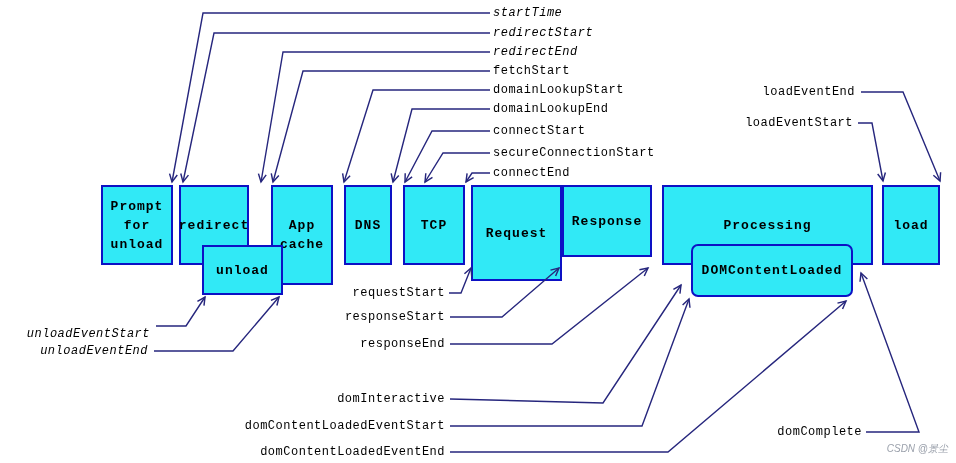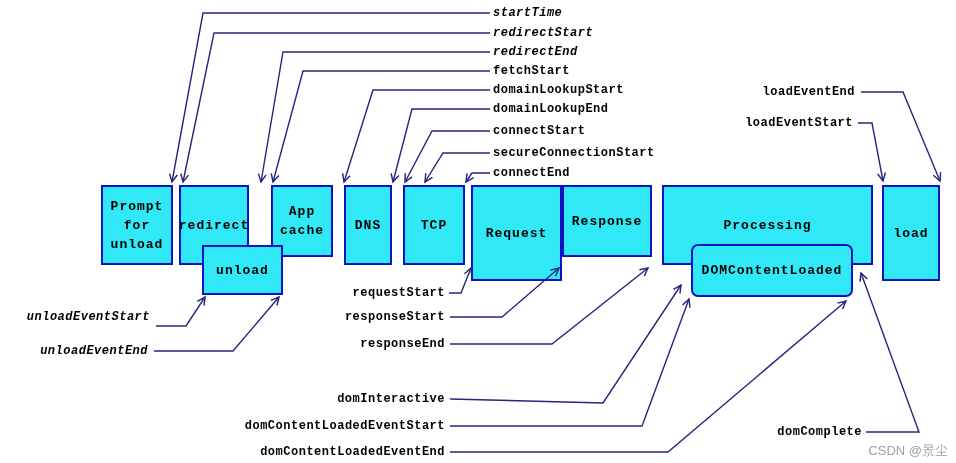--- a/index.html
+++ b/index.html
@@ -12,28 +12,28 @@
     background:var(--box-fill); border:2px solid var(--box-border);
     display:flex; align-items:center; justify-content:center; text-align:center;
     font-weight:bold; font-size:13px; line-height:19px; letter-spacing:1px;
     color:var(--text); white-space:pre-line; z-index:1;
   }
   .box.overlay { z-index:2; }
   svg.wires { position:absolute; left:0; top:0; z-index:3; pointer-events:none; }
   .conn { fill:none; stroke:var(--line); stroke-width:1.4px; }
   .arrowhead { stroke:var(--line); stroke-width:1.3px; fill:none; }
   .lbl {
-    position:absolute; z-index:4; font-weight:bold; font-size:12px; line-height:13px;
+    position:absolute; z-index:4; font-weight:normal; font-size:12px; line-height:13px;
     letter-spacing:0.5px; color:var(--text); white-space:nowrap;
   }
   .lbl.it { font-style:italic; }
   .lbl.r { text-align:right; }
   .watermark {
     position:absolute; z-index:4; font-family:"Liberation Sans",sans-serif;
-    font-size:13px; color:var(--watermark); white-space:nowrap;
+    font-size:10px; color:var(--watermark); white-space:nowrap;font-style:italic;
   }
 </style>
 </head>
 <body>
 
 <div class="stage">
 
   <svg class="wires" width="956" height="463" viewBox="0 0 956 463">
     <defs>
       <marker id="arw" viewBox="0 0 10 10" refX="8.5" refY="5" markerWidth="8" markerHeight="8" orient="auto-start-reverse">
@@ -59,46 +59,46 @@
     <polyline class="conn" marker-end="url(#arw)" points="450,399 603,403 681,285"></polyline>
     <polyline class="conn" marker-end="url(#arw)" points="450,426 642,426 689,299"></polyline>
     <polyline class="conn" marker-end="url(#arw)" points="450,452 668,452 846,301"></polyline>
     <polyline class="conn" marker-end="url(#arw)" points="866,432 919,432 861,273"></polyline>
   </svg>
 
   <div class="box" style="left:101px;top:185px;width:72px;height:80px;">Prompt
 for
 unload</div>
   <div class="box" style="left:179px;top:185px;width:70px;height:80px;">redirect</div>
-  <div class="box" style="left:271px;top:185px;width:62px;height:72px;">App
+  <div class="box" style="left:271px;top:185px;width:62px;height:100px;">App
 cache</div>
   <div class="box" style="left:344px;top:185px;width:48px;height:80px;">DNS</div>
   <div class="box" style="left:403px;top:185px;width:62px;height:80px;">TCP</div>
   <div class="box" style="left:471px;top:185px;width:91px;height:96px;">Request</div>
   <div class="box" style="left:562px;top:185px;width:90px;height:72px;">Response</div>
   <div class="box" style="left:662px;top:185px;width:211px;height:80px;">Processing</div>
-  <div class="box" style="left:882px;top:185px;width:58px;height:96px;text-align:right;">load</div>
+  <div class="box" style="left:882px;top:185px;width:58px;height:80px;text-align:right;">load</div>
 
   <div class="box overlay" style="left:202px;top:245px;width:81px;height:50px;">unload</div>
   <div class="box overlay" style="left:691px;top:244px;width:162px;height:53px;border-radius:7px;">DOMContentLoaded</div>
 
   <div class="lbl it" style="left:493px;top:7px;">startTime</div>
   <div class="lbl it" style="left:493px;top:27px;">redirectStart</div>
   <div class="lbl it" style="left:493px;top:46px;">redirectEnd</div>
   <div class="lbl" style="left:493px;top:65px;">fetchStart</div>
   <div class="lbl" style="left:493px;top:84px;">domainLookupStart</div>
   <div class="lbl" style="left:493px;top:103px;">domainLookupEnd</div>
   <div class="lbl" style="left:493px;top:125px;">connectStart</div>
   <div class="lbl" style="left:493px;top:147px;">secureConnectionStart</div>
   <div class="lbl" style="left:493px;top:167px;">connectEnd</div>
 
   <div class="lbl r" style="right:101px;top:86px;">loadEventEnd</div>
   <div class="lbl r" style="right:103px;top:117px;">loadEventStart</div>
 
-  <div class="lbl it r" style="right:806px;top:311px;">unloadEventStart</div>
+  <div class="lbl it r" style="right:806px;top:328px;">unloadEventStart</div>
   <div class="lbl it r" style="right:808px;top:345px;">unloadEventEnd</div>
 
   <div class="lbl r" style="right:511px;top:287px;">requestStart</div>
   <div class="lbl r" style="right:511px;top:311px;">responseStart</div>
   <div class="lbl r" style="right:511px;top:338px;">responseEnd</div>
   <div class="lbl r" style="right:511px;top:393px;">domInteractive</div>
   <div class="lbl r" style="right:511px;top:420px;">domContentLoadedEventStart</div>
   <div class="lbl r" style="right:511px;top:446px;">domContentLoadedEventEnd</div>
   <div class="lbl r" style="right:94px;top:426px;">domComplete</div>
 

